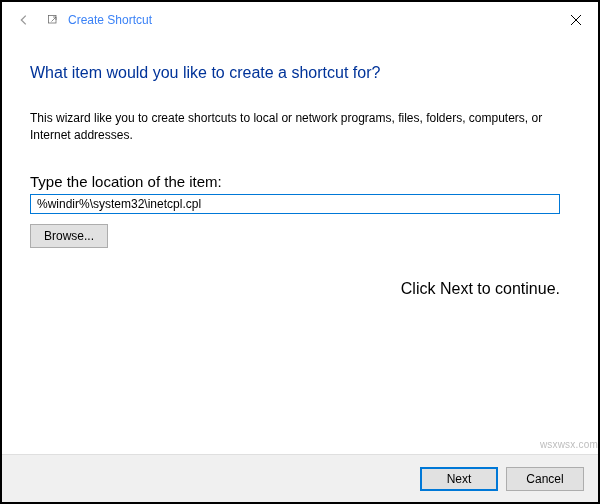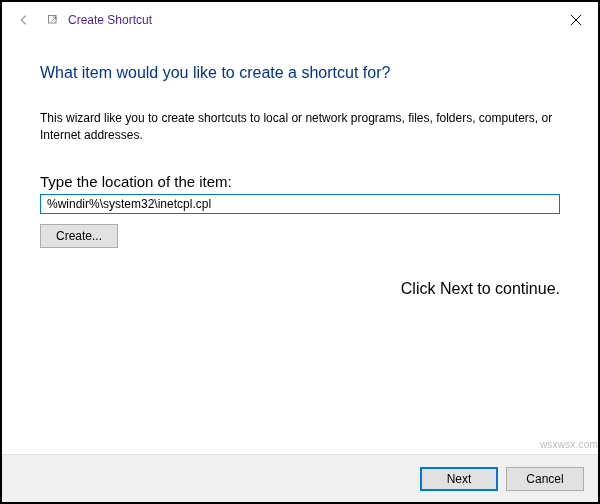--- a/index.html
+++ b/index.html
@@ -32,35 +32,35 @@
     .title-icon {
       width: 14px;
       height: 14px;
       display: inline-flex;
       align-items: center;
       justify-content: center;
       margin-right: 8px;
       font-size: 10px;
       color: #555;
     }
-    .title-text { font-size: 12px; color: #4c1d95; }
+    .title-text { font-size: 12px; color: #3b82f6; }
     .close-btn {
       position: absolute;
       top: 6px;
       right: 10px;
       width: 24px;
       height: 24px;
       display: flex;
       align-items: center;
       justify-content: center;
       font-size: 14px;
       cursor: pointer;
     }
     .content {
-      padding: 12px 38px 0 38px;
+      padding: 12px 38px 0 28px;
     }
     .heading {
       color: #003399;
       font-size: 16px;
       font-weight: 400;
       margin: 14px 0 28px 0;
     }
     .description {
       color: #000;
       font-size: 12px;
@@ -158,21 +158,21 @@
       <path d="M1 1 L11 11 M11 1 L1 11" stroke="#000" stroke-width="1"></path>
     </svg>
 </span>
 
 <div class="content">
   <h1 class="heading">What item would you like to create a shortcut for?</h1>
   <p class="description">This wizard like you to create shortcuts to local or network programs, files, folders, computers, or Internet addresses.</p>
   <div class="field-label">Type the location of the item:</div>
   <div class="input-row">
     <input class="location-input" type="text" value="%windir%\system32\inetcpl.cpl" style="">
-    <button class="browse-btn">Create...</button>
+    <button class="browse-btn">Browse...</button>
   </div>
   <p class="continue-text">Click Next to continue.</p>
 </div>
 
 <div class="watermark">wsxwsx.com</div>
 
 <div class="footer">
   <button class="footer-btn primary">Next</button>
   <button class="footer-btn">Cancel</button>
 </div>

